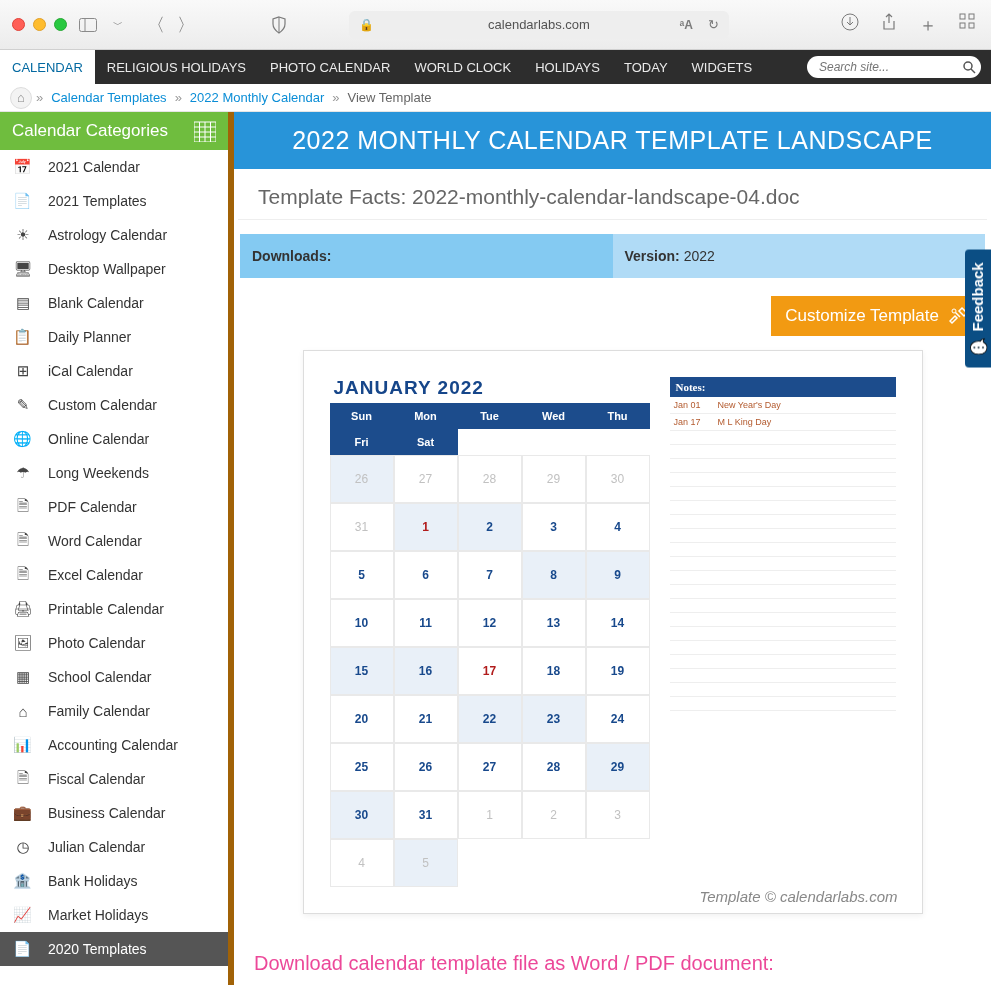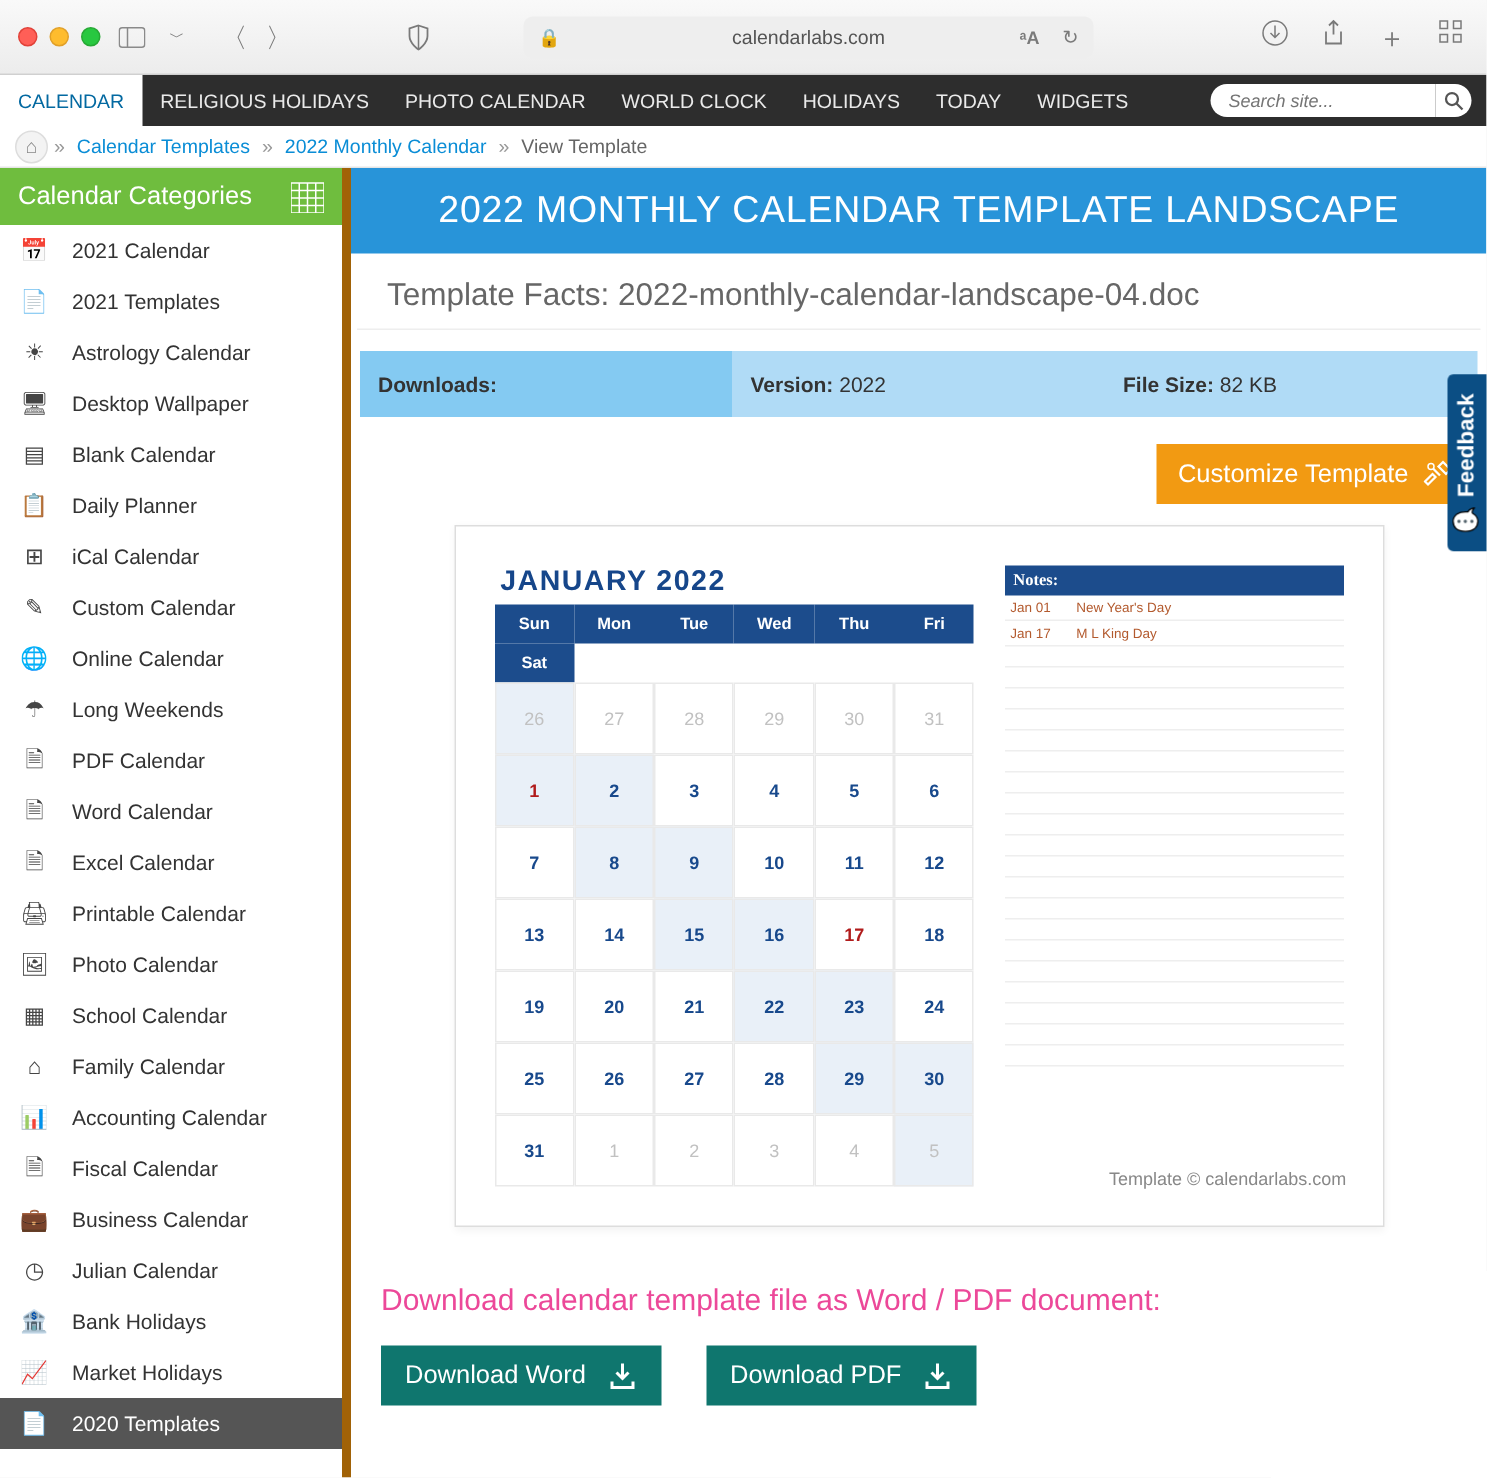--- a/index.html
+++ b/index.html
@@ -48,33 +48,33 @@
 .facts-row > div { flex: 1; padding: 14px 12px; font-size: 14px; color: #333; }
 .facts-row > div:first-child { background: #84caf2; }
 .facts-row .lbl { font-weight: 600; }
 
 .customize-row { display: flex; justify-content: flex-end; padding: 0 8px 14px; }
 .customize-btn { background: #f29a12; color: #fff; border: none; padding: 10px 14px; font-size: 17px; display: flex; align-items: center; gap: 10px; cursor: pointer; }
 
 .preview { margin: 0 auto 24px; width: 620px; border: 1px solid #ddd; background: #fff; padding: 26px; box-shadow: 0 2px 6px rgba(0,0,0,0.06); display: flex; gap: 20px; position: relative; }
 .cal-side { flex: 0 0 320px; }
 .cal-title { color: #16468a; font-size: 19px; font-weight: 700; letter-spacing: 1px; margin-bottom: 4px; padding-left: 4px; }
-.cal-grid { display: grid; grid-template-columns: repeat(6, 1fr); }
+.cal-grid { display: grid; grid-template-columns: repeat(5, 1fr); }
 .cal-head { background: #1c4c8c; color: #fff; font-size: 11px; font-weight: 600; text-align: center; padding: 7px 0; }
 .cal-cell { height: 48px; border: 1px solid #e9e9e9; display: flex; align-items: center; justify-content: center; font-size: 12px; font-weight: 700; color: #18498c; background: #fff; }
 .cal-cell.other { color: #c1c1c1; font-weight: 400; }
 .cal-cell.sun { background: #e9f0f8; }
 .cal-cell.sat { background: #e9f0f8; }
 .cal-cell .hol { color: #b11c1c; }
 
 .notes-side { flex: 1; }
 .notes-head { background: #1c4c8c; color: #fff; font-size: 11px; font-weight: 700; padding: 4px 6px; font-family: Liberation Serif, serif; }
 .note-row { display: flex; font-size: 9px; padding: 3px 4px; border-bottom: 1px solid #eee; color: #b35a2e; gap: 10px; }
 .note-line { height: 14px; border-bottom: 1px solid #eee; }
-.attrib { position: absolute; bottom: 24px; right: 24px; font-size: 12px; color: #888; }
+.attrib { position: absolute; bottom: 8px; right: 24px; font-size: 15px; color: #888; font-style: italic; }
 
 .download-title { font-size: 20px; color: #ec4899; padding: 14px 20px; font-weight: 400; }
 .download-row { display: flex; gap: 30px; padding: 4px 20px 30px; }
 .dl-btn { background: #0f766e; color: #fff; border: none; padding: 10px 16px; font-size: 17px; display: flex; align-items: center; gap: 14px; cursor: pointer; }
 
 .feedback { position: fixed; right: 0; top: 250px; background: #0b4e84; color: #fff; writing-mode: vertical-rl; transform: rotate(180deg); padding: 12px 4px; font-size: 15px; font-weight: 600; cursor: pointer; display: flex; align-items: center; gap: 6px; border-radius: 0 4px 4px 0; }
 
 svg { display: block; }
 </style>
 </head>
@@ -279,21 +279,20 @@
         </div>
       </div>
   </div>
 
   <div class="main">
     <div class="page-title">2022 MONTHLY CALENDAR TEMPLATE LANDSCAPE</div>
     <div class="facts-title">Template Facts: 2022-monthly-calendar-landscape-04.doc</div>
     <div class="facts-row">
       <div><span class="lbl">Downloads:</span> <span></span></div>
       <div><span class="lbl">Version:</span> <span>2022</span></div>
-      <div><span class="lbl">File Size:</span> <span>82 KB</span></div>
     </div>
     <div class="customize-row">
       <button class="customize-btn">
         <span>Customize Template</span>
         <span>
           <svg width="20" height="20" viewBox="0 0 20 20" fill="#fff">
               <path d="M3 17 L8 12 L6 10 L1 15 Z M13 2 L18 7 L15 10 L10 5 Z" stroke="#fff" fill="none" stroke-width="1.5"></path>
               <circle cx="5" cy="5" r="2" fill="none" stroke="#fff"></circle>
               <line x1="6.5" y1="6.5" x2="11" y2="11" stroke="#fff" stroke-width="1.5"></line>
             </svg>

